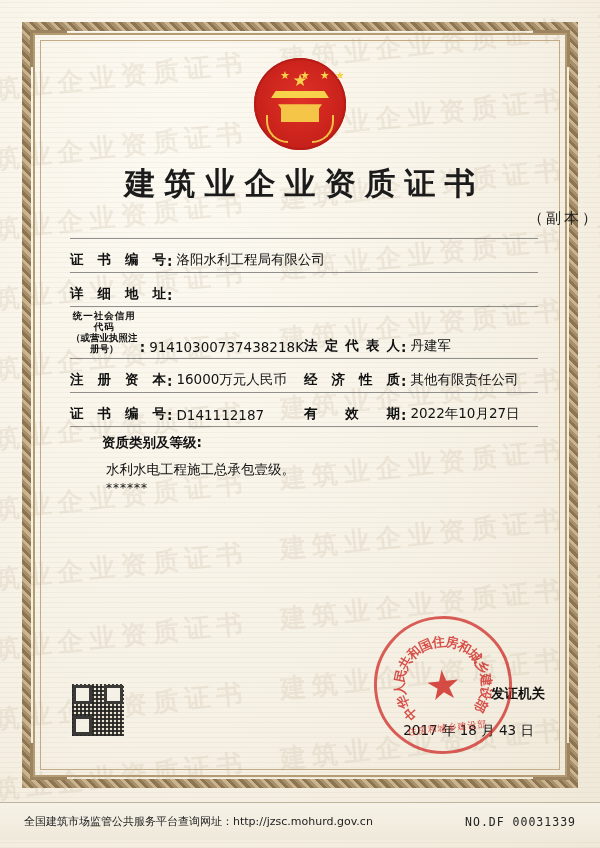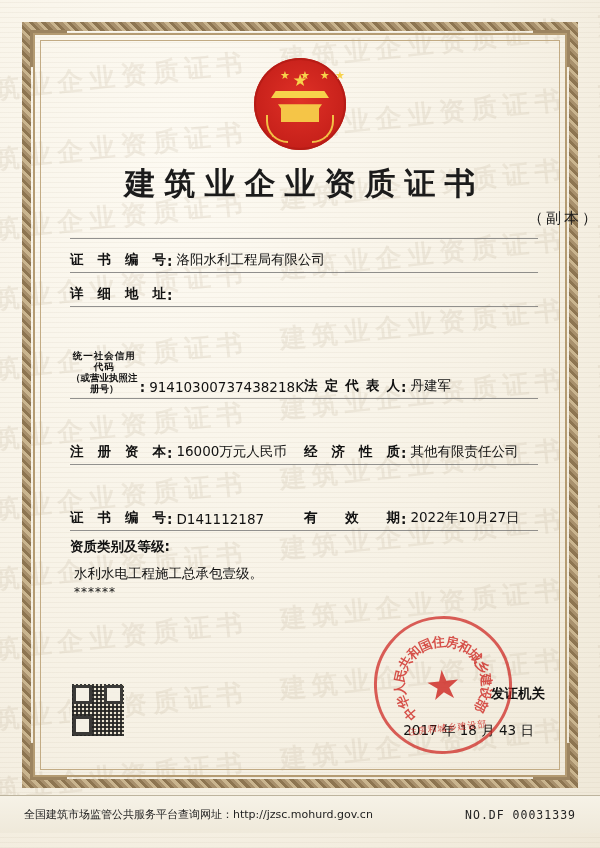--- a/index.html
+++ b/index.html
@@ -185,21 +185,21 @@
   .row {
     display: flex;
     align-items: flex-end;
     min-height: 26px;
     padding: 4px 0 3px 0;
   }
   .cell {
     display: flex;
     align-items: flex-end;
   }
-  .cell.half { width: 50%; margin-top: 40px; }
+  .cell.half { width: 50%; }
   .lbl {
     font-size: 13.5px;
     color: #111;
     font-weight: bold;
     white-space: nowrap;
   }
   .lbl.sp4 { letter-spacing: 0; width: 96px; display:inline-block; text-align: justify; text-align-last: justify; }
   .lbl.sp-short { width: 96px; display:inline-block; text-align: justify; text-align-last: justify; }
   .colon { font-size: 13.5px; font-weight: bold; margin: 0 4px 0 1px; color:#111; }
   .val {
@@ -212,20 +212,21 @@
     line-height: 1.15;
     font-size: 9.5px;
     font-weight: bold;
     color: #111;
     text-align: center;
   }
   .lbl-stack div:first-child { letter-spacing: 1px; }
 
   .quals {
     margin-top: 7px;
+    margin-left: 32px;
   }
   .quals .q-title {
     font-size: 13.5px;
     font-weight: bold;
     color: #111;
     margin-bottom: 9px;
   }
   .quals .q-line {
     font-size: 13.5px;
     color: #111;
@@ -313,21 +314,21 @@
     position: absolute;
     left: 0; right: 0; bottom: 16px;
     text-align: center;
     font-size: 9px;
     letter-spacing: 1px;
   }
 
   
   .bottom-bar {
     position: absolute;
-    left: 0; right: 0; bottom: 15px;
+    left: 0; right: 0; bottom: 8px;
     height: 38px;
     border-top: 1px solid #bdb49e;
     background: linear-gradient(180deg, #f6f2e7 0%, #efe9da 100%);
     display: flex;
     align-items: center;
     justify-content: space-between;
     padding: 0 24px;
     box-sizing: border-box;
     font-size: 11px;
     color: #222;

